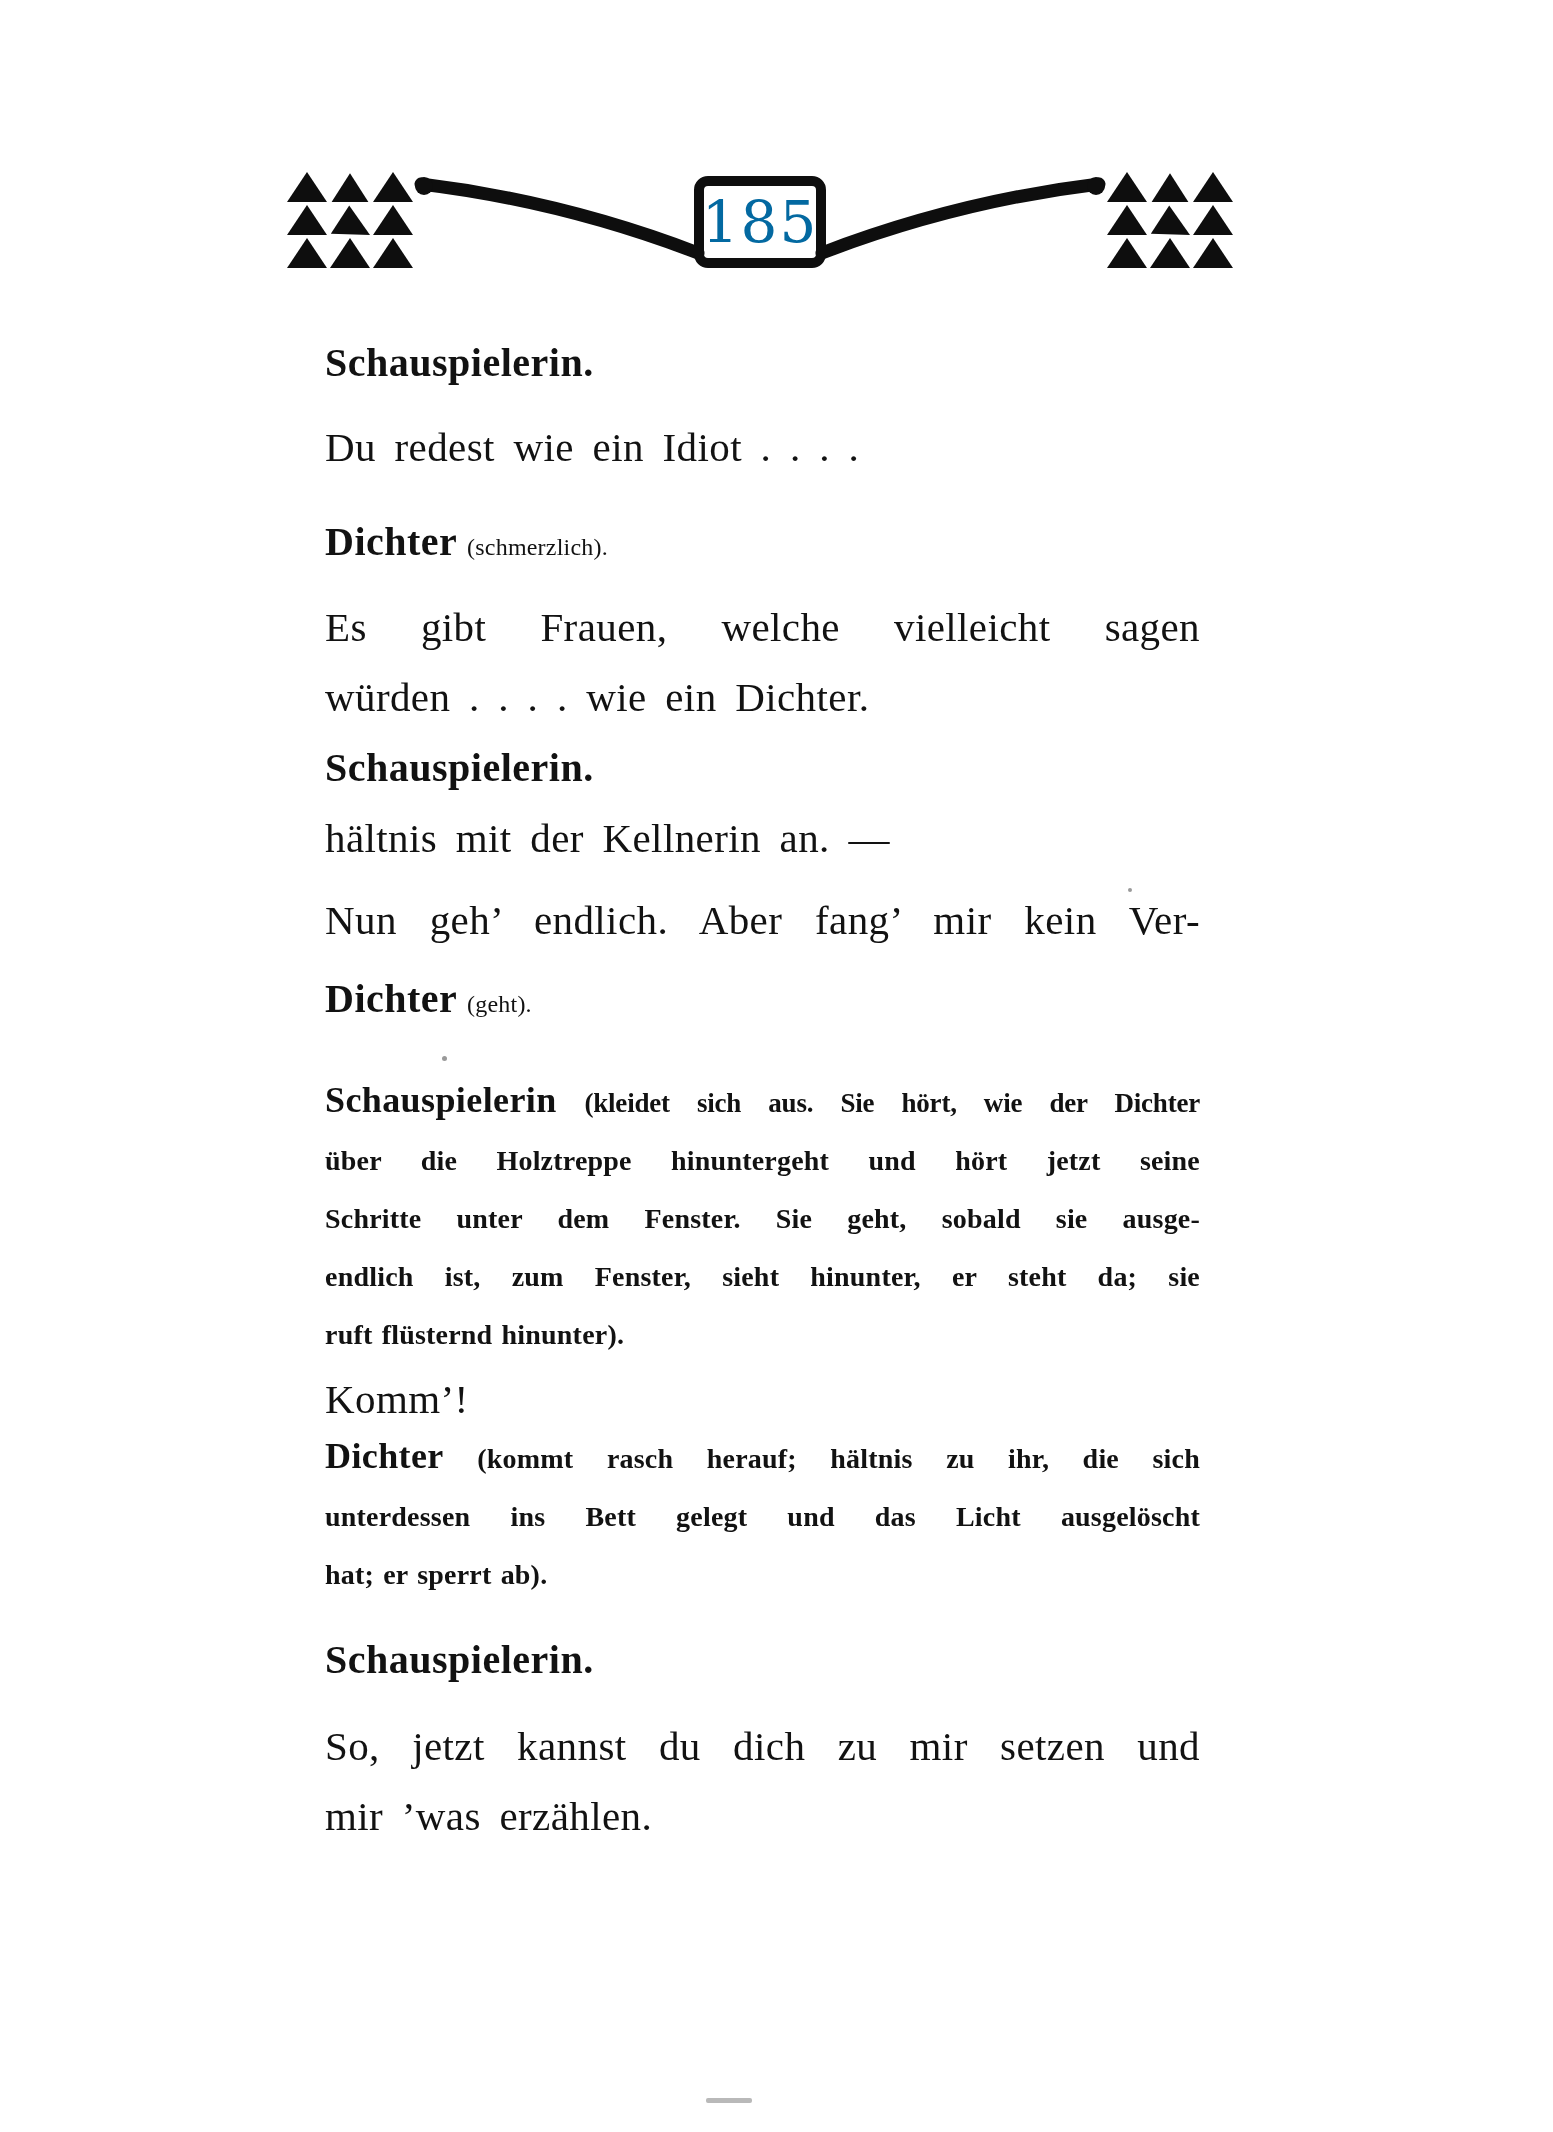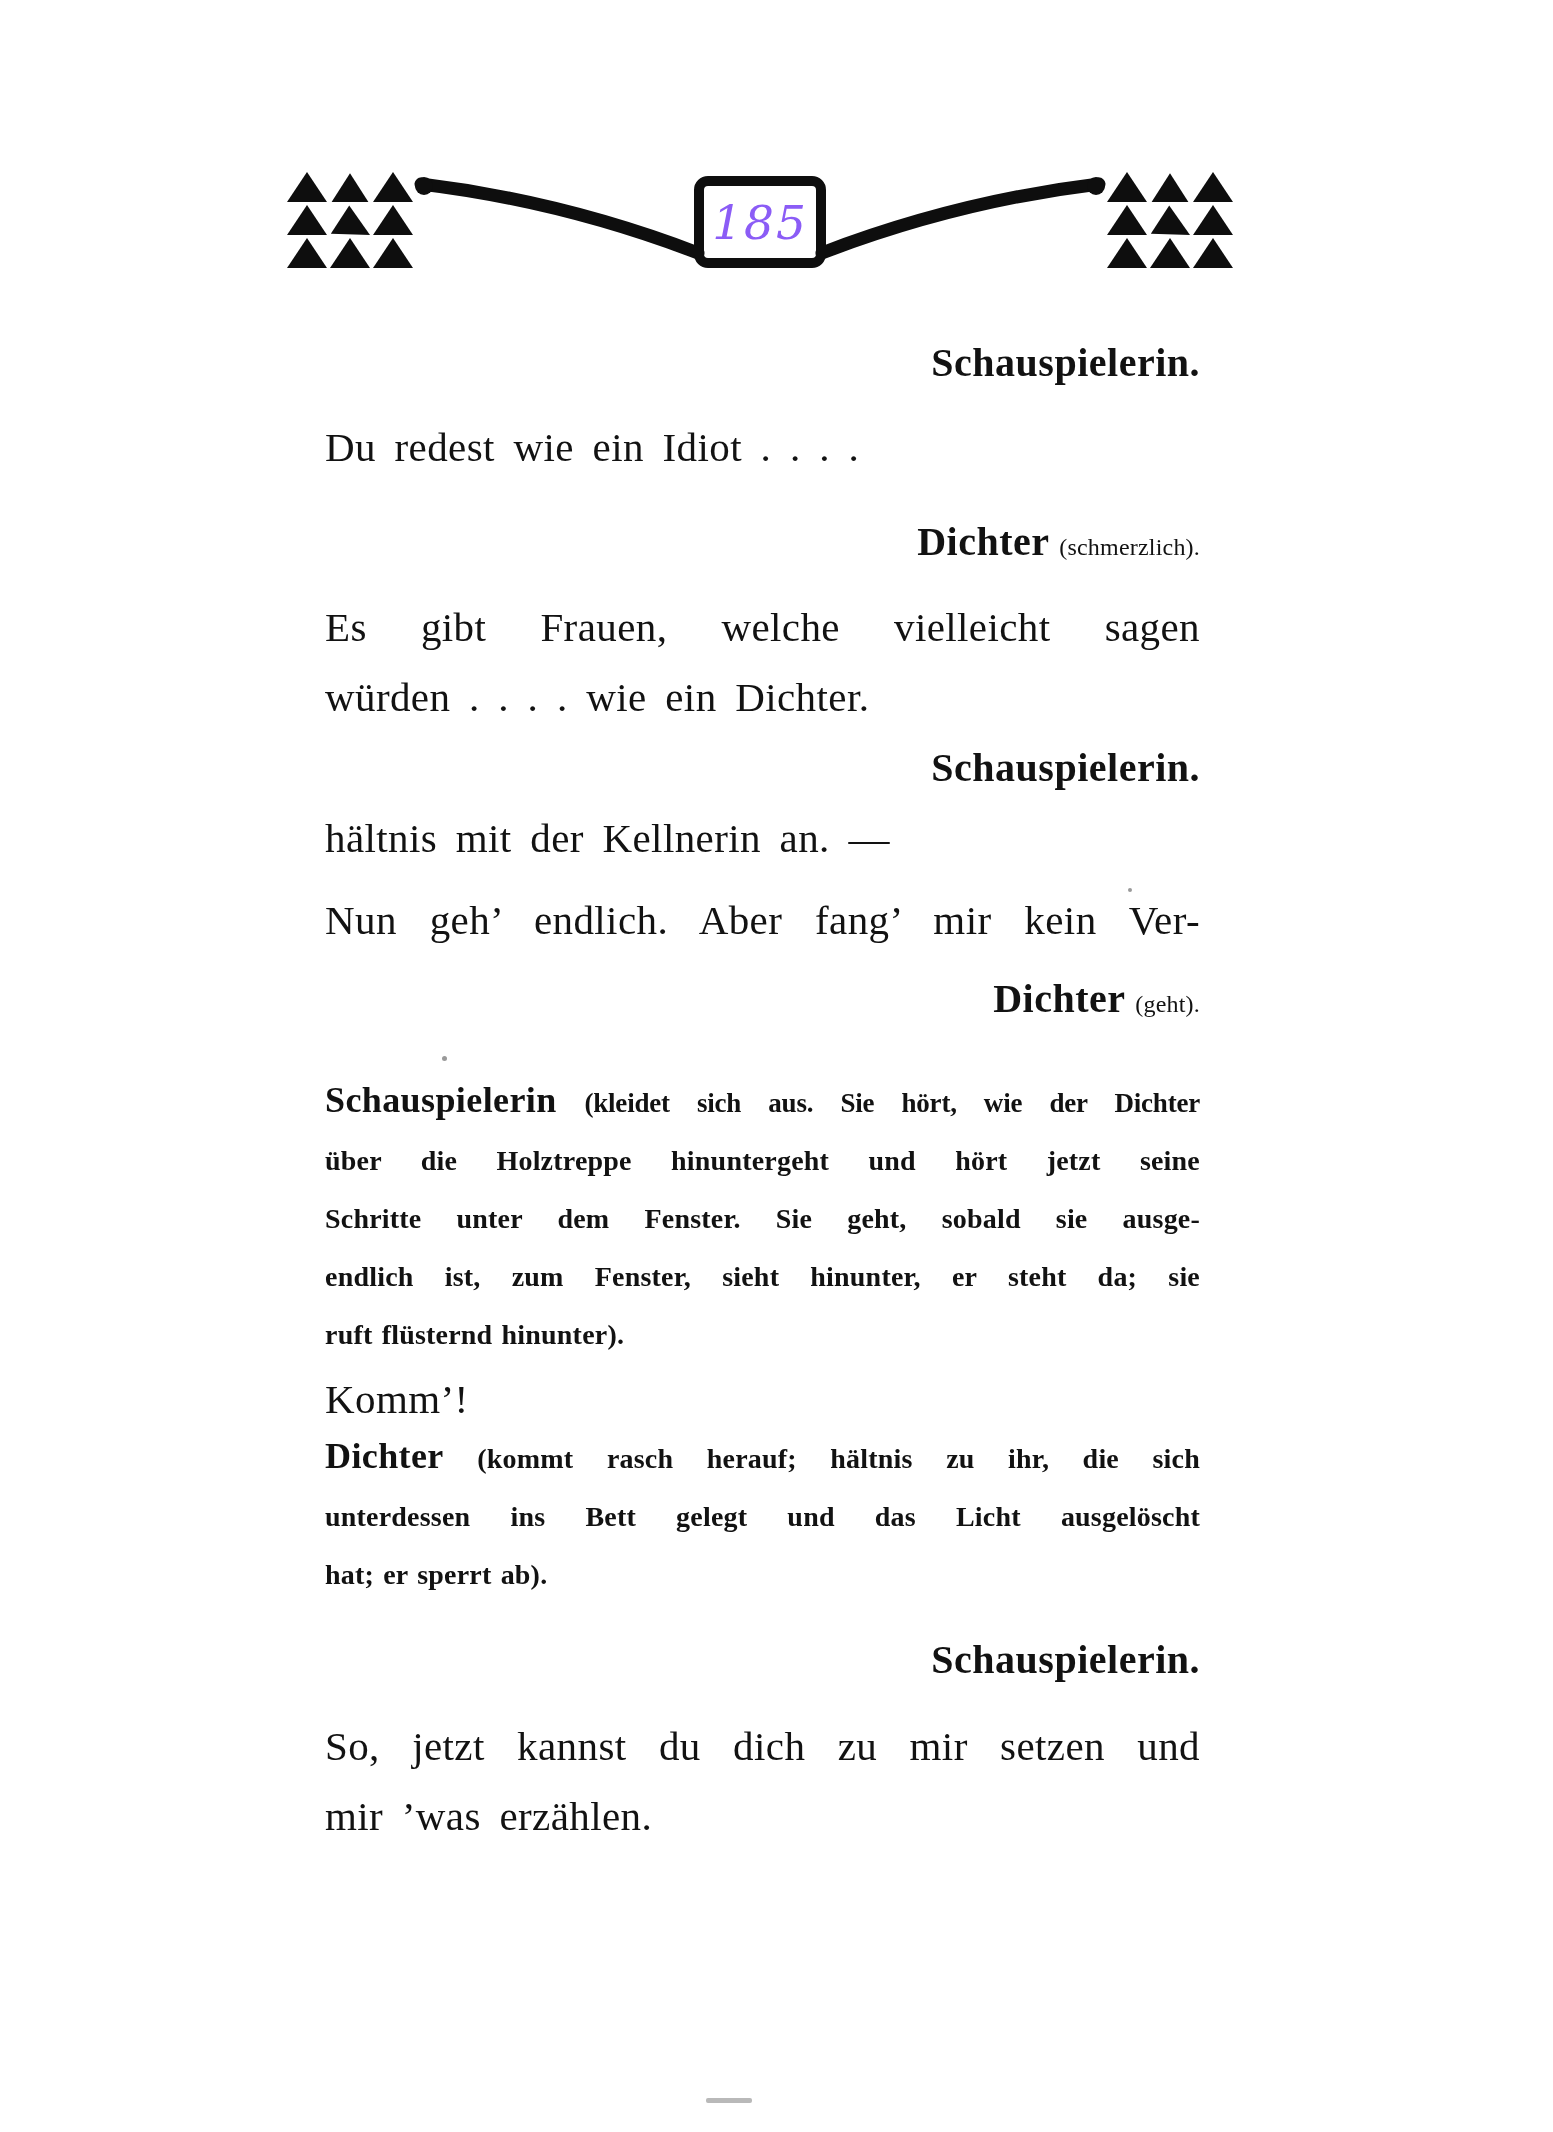--- a/index.html
+++ b/index.html
@@ -26,29 +26,29 @@
   .tri:nth-child(5) { clip-path:polygon(48% 2%, 100% 100%, 2% 96%); }
   .flourish { position:absolute; left:0; top:0; }
   .numbox {
     position:absolute; left:694px; top:176px;
     width:112px; height:72px;
     border:10px solid #0e0e0e; border-radius:14px;
     display:flex; align-items:center; justify-content:center;
   }
   .numbox .num {
     font-family:"DejaVu Serif","Liberation Serif",serif;
-    font-size:47px; letter-spacing:2px; color:#8b5cf6;font-style:italic;
+    font-size:58px; letter-spacing:2px; color:#0369a1;
   }
 
   
   .block { position:absolute; left:325px; width:875px; }
   .b1 { top:328px; } .b2 { top:507px; } .b3 { top:733px; }
   .b4 { top:964px; } .b5 { top:1071px; } .b6 { top:1427px; } .b7 { top:1625px; }
 
-  .speaker-line { font-size:40px; font-weight:bold; line-height:70px; letter-spacing:0.5px;text-align:right; }
+  .speaker-line { font-size:40px; font-weight:bold; line-height:70px; letter-spacing:0.5px; }
   .dir-inline   { font-size:24px; font-weight:normal; letter-spacing:0.2px; }
 
   .dlg { font-size:41px; line-height:70px; word-spacing:8px; letter-spacing:0.4px; }
   .mt14 { margin-top:14px; } .mt10 { margin-top:10px; }
   .mt12 { margin-top:12px; } .mt16 { margin-top:16px; }
 
   .dir { font-size:28px; font-weight:bold; line-height:58px;
          word-spacing:2px; letter-spacing:0.2px; }
   .speaker-lg { font-size:36px; font-weight:bold; letter-spacing:0.4px; }
   .squeeze { font-size:27px; letter-spacing:-0.2px; }

